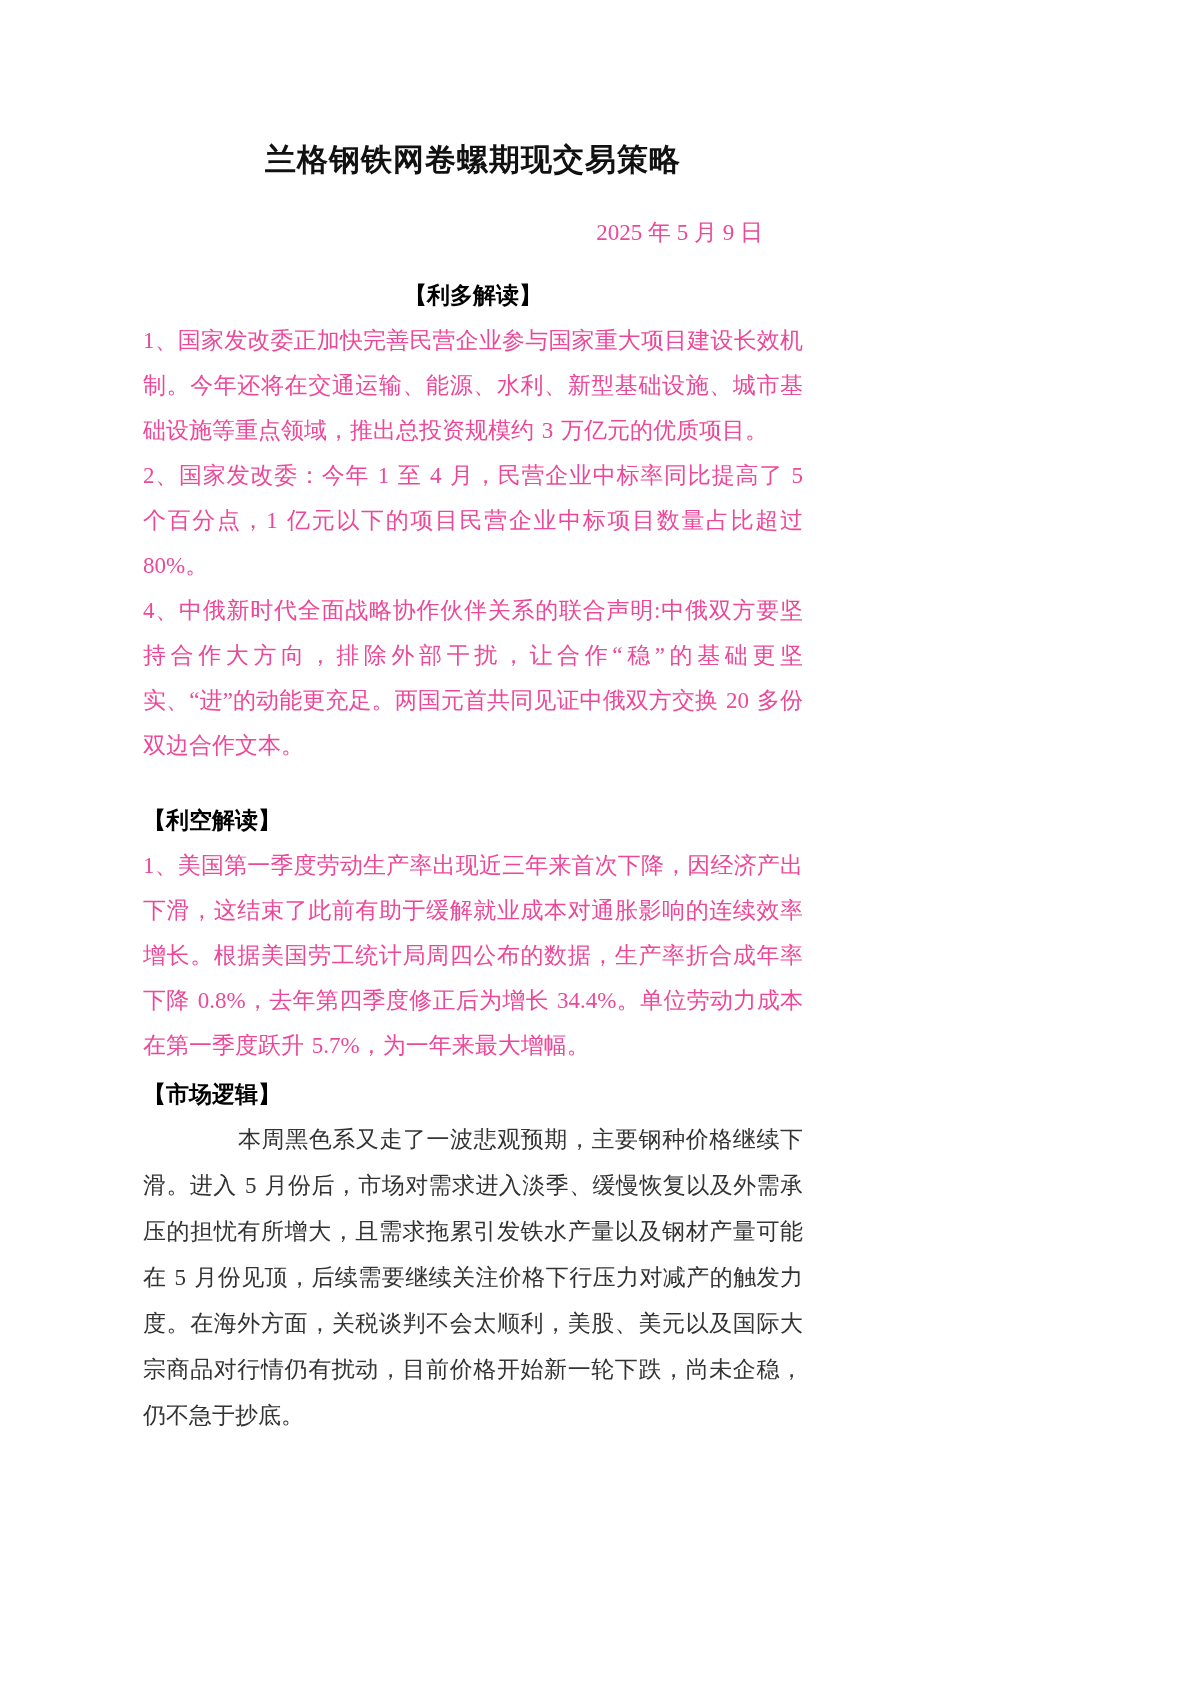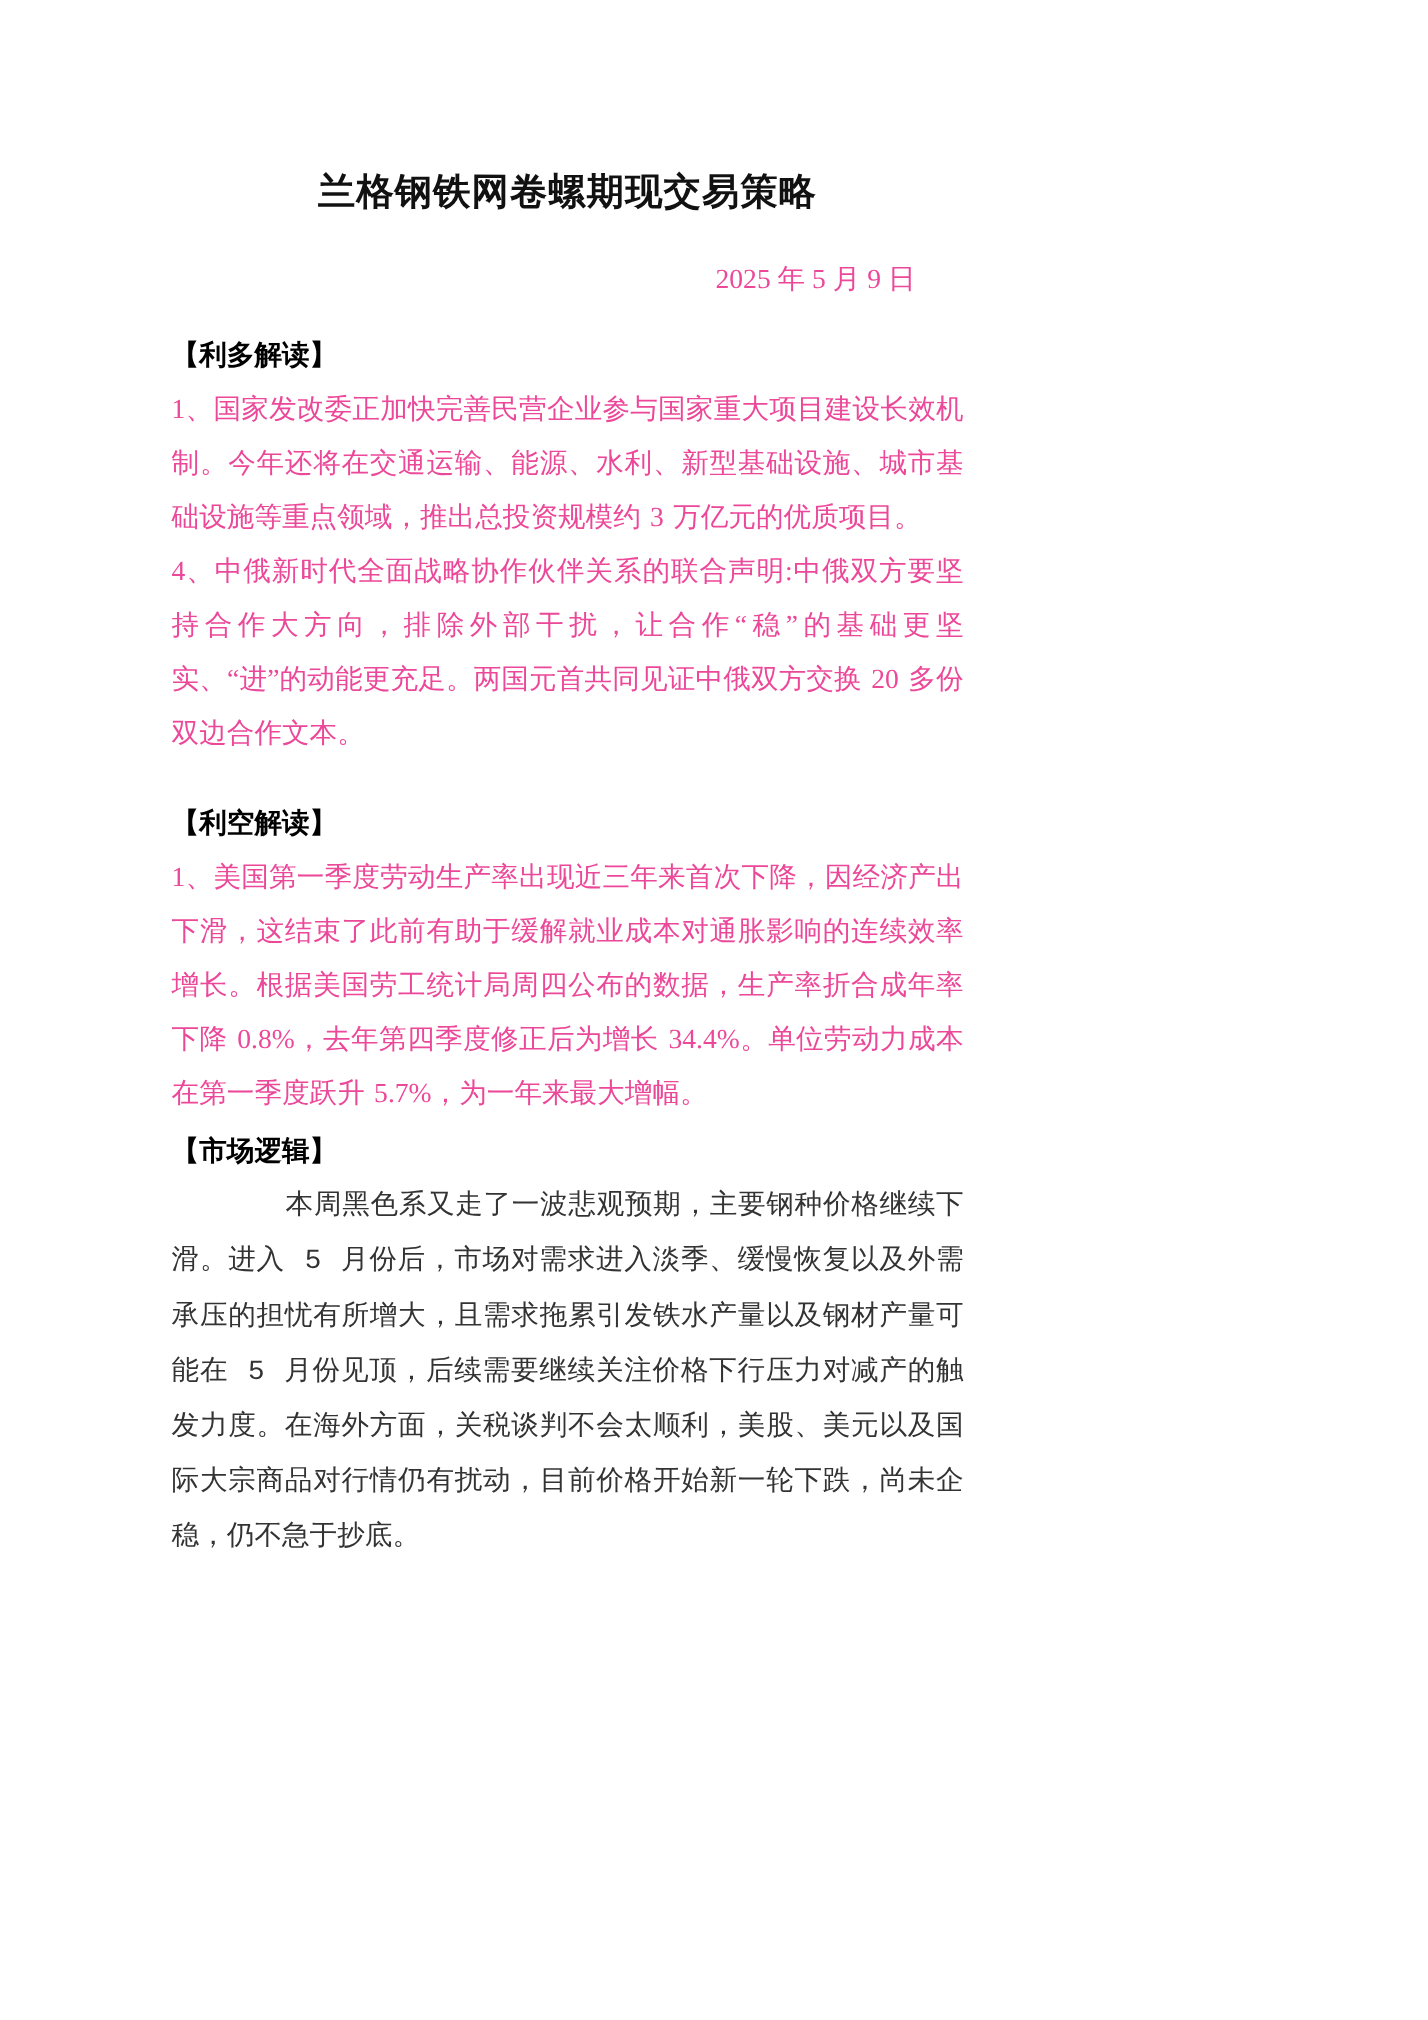--- a/index.html
+++ b/index.html
@@ -36,50 +36,51 @@
     font-family: "Liberation Serif", "DejaVu Serif", serif;
   }
   .section h2.heading {
     margin: 0;
     font-size: 23px;
     line-height: 45px;
     font-weight: bold;
     color: #000000;
     font-family: "Liberation Sans", "DejaVu Sans", sans-serif;
   }
-  .section:nth-of-type(1) h2.heading { margin-top: 18px; }
+  .section:nth-of-type(1) h2.heading { margin-top: 18px; text-align: center; }
   .section:nth-of-type(2) h2.heading { margin-top: 30px; }
   .section:nth-of-type(3) h2.heading { margin-top: 4px; }
   .section p.para {
     margin: 0;
     font-size: 23px;
     line-height: 45px;
     text-align: justify;
     color: #ec4899;
     word-spacing: 2px;
     font-family: "Liberation Serif", "DejaVu Serif", serif;
   }
   
   .section:nth-of-type(3) p.para {
-    font-family: Liberation Mono, monospace;
+    font-family: Liberation Serif, serif;
     color: #333333;
     line-height: 46px;
     text-indent: 95px;
   }
 </style>
 </head>
 <body>
 
 <div class="page">
   <h1 class="doc-title">兰格钢铁网卷螺期现交易策略</h1>
   <div class="doc-date">2025 年 5 月 9 日</div>
   <div id="sections">
   <section class="section">
     <h2 class="heading">【利多解读】</h2>
   <p class="para">1、国家发改委正加快完善民营企业参与国家重大项目建设长效机制。今年还将在交通运输、能源、水利、新型基础设施、城市基础设施等重点领域，推出总投资规模约 3 万亿元的优质项目。</p>
+        <p class="para">2、国家发改委：今年 1 至 4 月，民营企业中标率同比提高了 5 个百分点，1 亿元以下的项目民营企业中标项目数量占比超过 80%。</p>
         <p class="para">4、中俄新时代全面战略协作伙伴关系的联合声明:中俄双方要坚持合作大方向，排除外部干扰，让合作“稳”的基础更坚实、“进”的动能更充足。两国元首共同见证中俄双方交换 20 多份双边合作文本。</p>
       </section>
 
   <section class="section">
     <h2 class="heading">【利空解读】</h2>
   <p class="para">1、美国第一季度劳动生产率出现近三年来首次下降，因经济产出下滑，这结束了此前有助于缓解就业成本对通胀影响的连续效率增长。根据美国劳工统计局周四公布的数据，生产率折合成年率下降 0.8%，去年第四季度修正后为增长 34.4%。单位劳动力成本在第一季度跃升 5.7%，为一年来最大增幅。</p>
       </section>
 
   <section class="section">
     <h2 class="heading">【市场逻辑】</h2>

